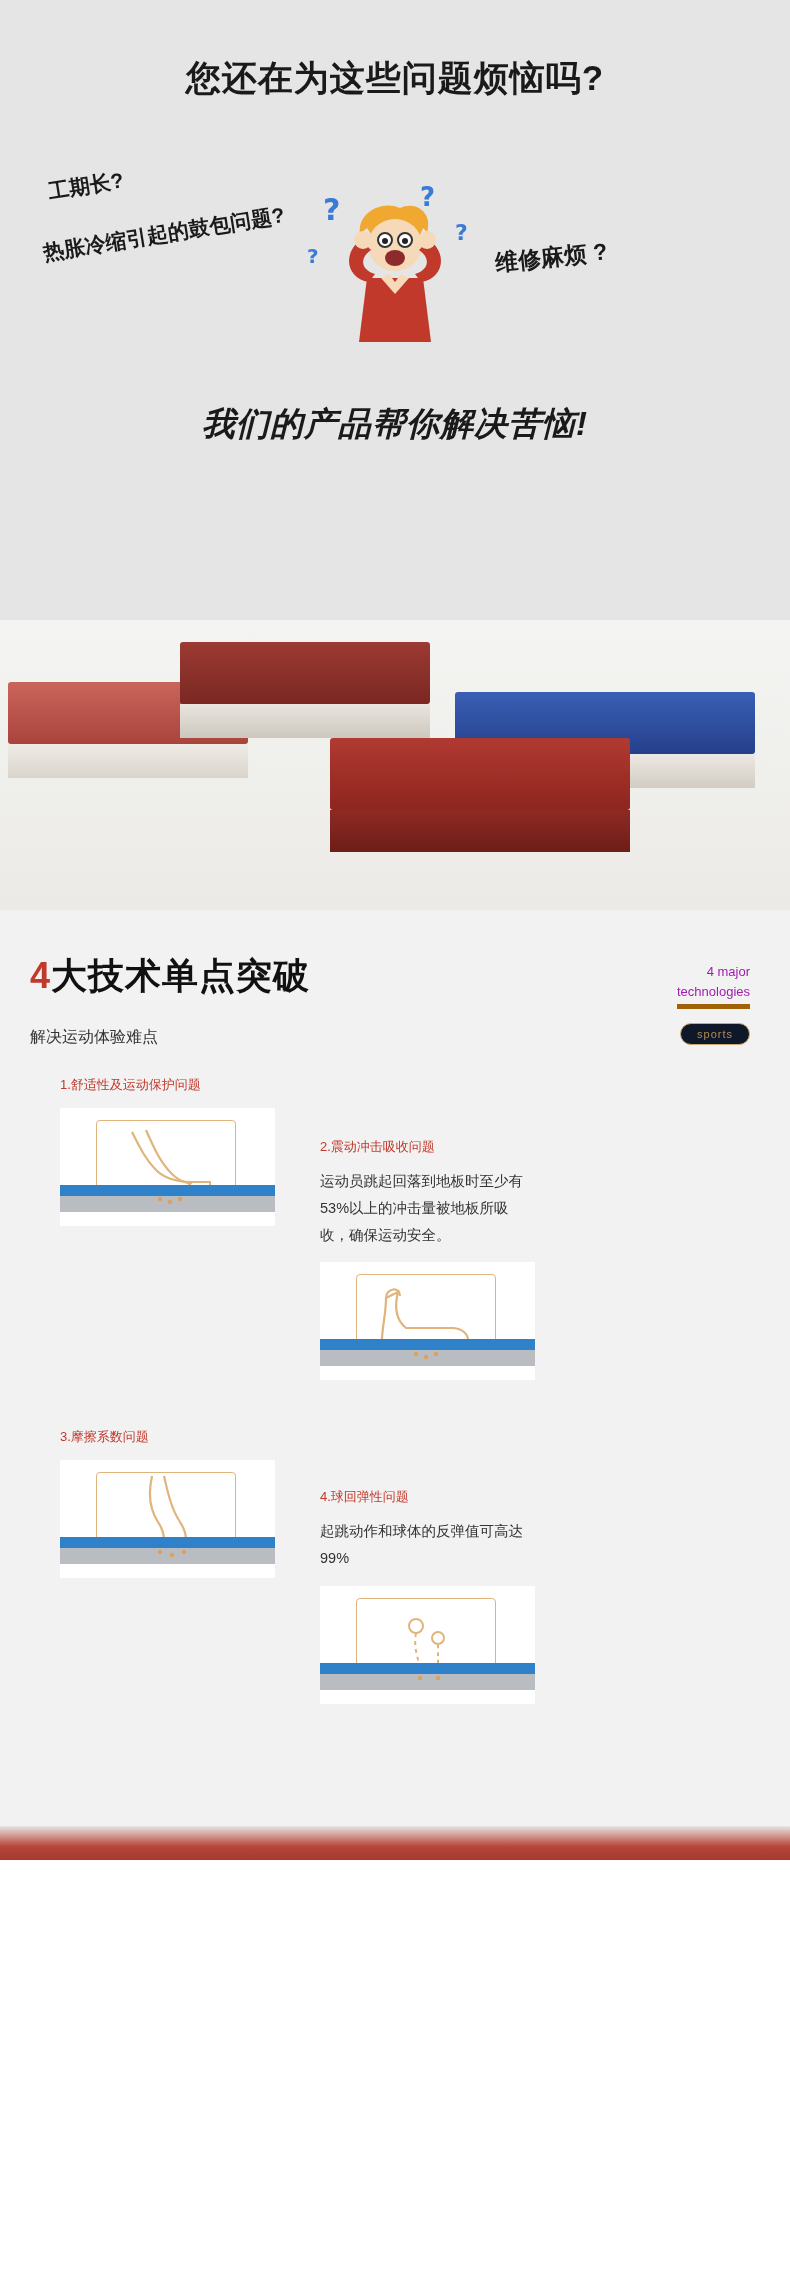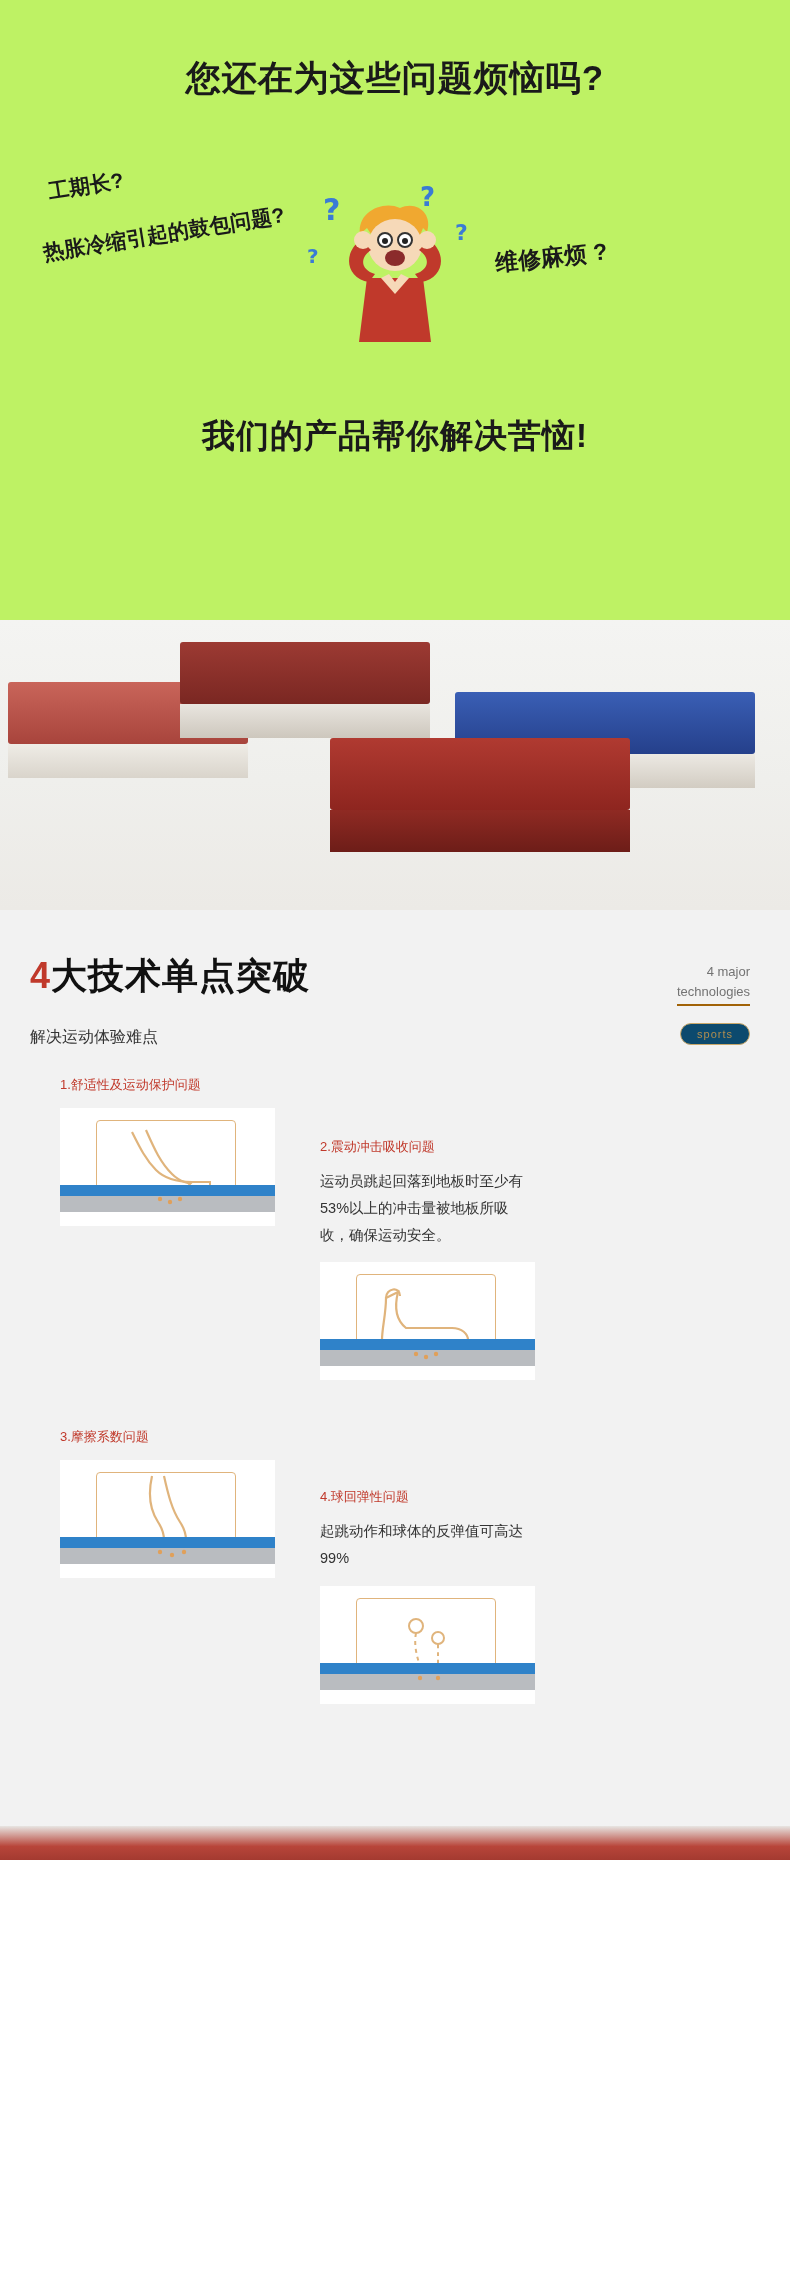--- a/index.html
+++ b/index.html
@@ -6,21 +6,21 @@
   body {
     width: 790px;
     font-family: "Liberation Sans", "DejaVu Sans", sans-serif;
     background: #ffffff;
     color: #333;
   }
   .page { width: 790px; position: relative; overflow: hidden; }
 
   
   .sec-problems {
-    background: #bef264;
+    background: #e5e5e5;
     padding: 55px 0 0 0;
     position: relative;
     height: 620px;
   }
   .headline-1 {
     text-align: center;
     font-size: 35px;
     font-weight: bold;
     color: #1a1a1a;
     letter-spacing: 1px;
@@ -58,22 +58,23 @@
   .q1 { left: 18px; top: 10px; font-size: 30px; }
   .q2 { left: 115px; top: 0px; font-size: 26px; }
   .q3 { left: 150px; top: 38px; font-size: 22px; }
   .q4 { left: 2px;  top: 62px; font-size: 20px; }
 
   .headline-2 {
     text-align: center;
     font-size: 33px;
     font-weight: bold;
     color: #1a1a1a;
-    margin-top: 22px;
+    margin-top: 10px;
     letter-spacing: 1px;
+    font-style: italic;
   }
 
   
   .product-photo {
     position: relative;
     width: 790px;
     height: 290px;
     background: linear-gradient(180deg,#f4f4f2 0%, #efefec 55%, #eceae6 100%);
     overflow: hidden;
   }
@@ -100,40 +101,40 @@
     letter-spacing: 1px;
   }
   .tech-title .num { color: #c0392b; }
   .tech-en {
     position: absolute;
     right: 10px;
     top: 10px;
     text-align: right;
     font-size: 13px;
     line-height: 1.5;
-    color: #737373;
-    border-bottom: 2px solid #a16207;
+    color: #a21caf;
+    border-bottom: 5px solid #a16207;
     padding-bottom: 3px;
   }
   .tech-sub {
     margin-top: 26px;
     font-size: 16px;
     color: #333;
     position: relative;
   }
   .pill {
     position: absolute;
     right: 10px;
     top: -4px;
     border: 1px solid #c9a86a;
     color: #b08d4f;
     font-size: 11px;
     border-radius: 12px;
     padding: 4px 16px;
-    background: #0c4a6e;
+    background: #0f172a;
     letter-spacing: 1px;
     text-align: center;
   }
 
   .grid {
     margin-top: 28px;
     position: relative;
     height: 700px;
   }
   .card { position: absolute; width: 215px; }

